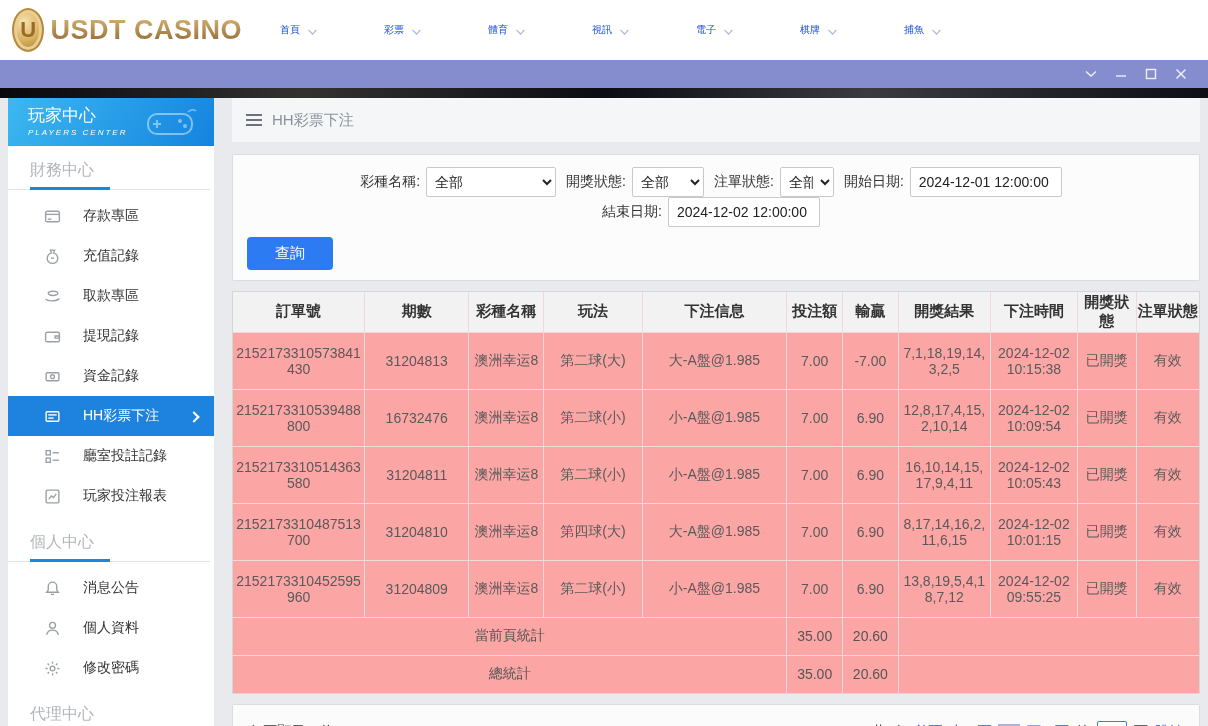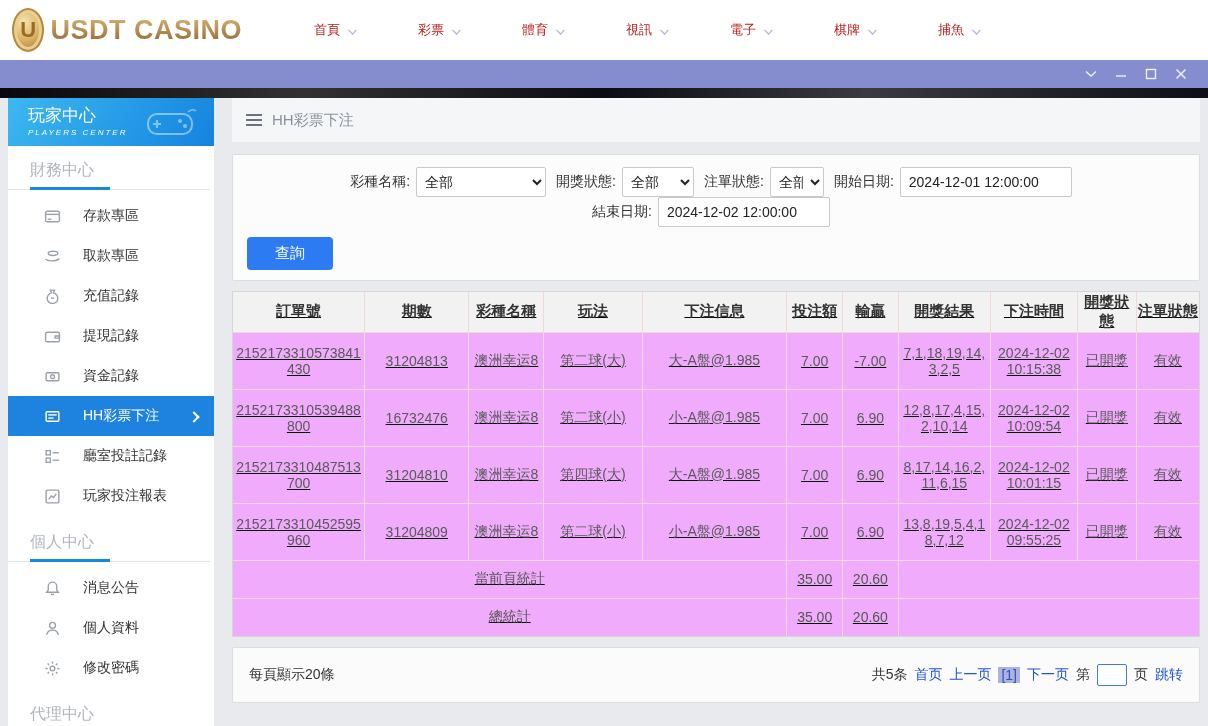--- a/index.html
+++ b/index.html
@@ -13,21 +13,21 @@
   .coin { width:44px; height:44px; border-radius:50%;
     background:radial-gradient(circle at 35% 30%, #f7e3ae, #d8b060 55%, #a87c36);
     border:2px solid #b68a42; display:flex; align-items:center; justify-content:center;
     box-shadow:inset 0 0 0 3px #e9cf92; }
   .coin span { font-weight:bold; font-size:22px; color:#9a6b24; }
   .logo-text { margin-left:6px; font-weight:800; font-size:27px; letter-spacing:.5px;
     background:linear-gradient(#dcb877,#8a622e); -webkit-background-clip:text;
     background-clip:text; color:transparent; white-space:nowrap; }
   .nav { display:flex; align-items:center; margin-left:38px; }
   .nav-item { display:flex; align-items:center; width:104px; cursor:pointer; }
-  .nav-item .lbl { font-size:13px; color:#b91c1c;margin-left:34px; }
+  .nav-item .lbl { font-size:10px; color:#1d4ed8; }
   .chev { width:10px; height:10px; margin-left:7px; position:relative; }
   .chev::before { content:""; position:absolute; left:1px; top:1px; width:7px; height:7px;
     border-right:2px solid #b6c0dc; border-bottom:2px solid #b6c0dc; transform:rotate(45deg) scale(.7); }
 
   
   .titlebar { height:28px; background:#868dcf; display:flex; align-items:center;
     justify-content:flex-end; padding-right:12px; flex:0 0 auto; }
   .winbtn { width:30px; height:22px; display:flex; align-items:center; justify-content:center;
     color:#f0f1fa; cursor:pointer; }
   .winbtn svg { stroke:#eef0fa; stroke-width:1.4; fill:none; }
@@ -72,29 +72,29 @@
 
   
   .filterbox { margin-top:12px; background:#fcfcfd; border:1px solid #ddd; border-radius:2px;
     padding:12px 14px 10px 14px; flex:0 0 auto; }
   .filter-row { display:flex; align-items:center; flex-wrap:wrap;justify-content:center; }
   .f-label { font-size:14px; color:#333; margin:0 6px 0 0; }
   .f-field { display:flex; align-items:center; margin-right:10px; }
   select,.txt { height:30px; border:1px solid #c9c9c9; border-radius:2px; background:#fff;
     font-size:14px; color:#222; font-family:inherit; }
   select { padding:0 4px; }
-  .txt { width:172px; padding:0 8px; }
+  .txt { width:152px; padding:0 8px; }
   [data-name="lottery-select"] { width:130px; }
   [data-name="draw-status-select"] { width:72px; }
   [data-name="order-status-select"] { width:54px; }
   .btn-search { margin-top:10px; background:#2d7bf2; color:#fff; border:none; border-radius:4px;
     font-size:15px; padding:7px 28px; cursor:pointer; font-family:inherit; }
 
   
-  .tablebox { margin-top:10px; border:1px solid #d6d6d6; background:#f0abfc; flex:0 0 auto;text-decoration:underline; }
+  .tablebox { margin-top:10px; border:1px solid #d6d6d6; background:#fca5a5; flex:0 0 auto; }
   table { border-collapse:collapse; table-layout:fixed; width:100%; }
   th { background:#f2f2f2; font-size:15px; color:#333; font-weight:bold; height:40px; }
   td { font-size:14px; color:#5a5a5a; text-align:center; height:57px; padding:2px 3px;
     word-break:break-all; }
   th,td { border-right:1px solid #f2d8d8; border-bottom:1px solid #f2d8d8; }
   th:last-child,td:last-child { border-right:none; }
   tr.sumrow td { height:38px; color:#555; }
   tr.sumrow:last-child td { border-bottom:none; }
   col.c0{width:130px} col.c1{width:103px} col.c2{width:74px} col.c3{width:97px}
   col.c4{width:143px} col.c5{width:55px} col.c6{width:55px} col.c7{width:91px}
@@ -202,37 +202,37 @@
             <div class="side-item" data-name="sidebar-item-deposit">
               <span class="icon" data-name="deposit-card-icon">
                 <svg width="17" height="17" viewBox="0 0 16 16">
                   <rect x="1.5" y="3" width="13" height="10" rx="1.5"></rect>
                   <line x1="1.5" y1="6" x2="14.5" y2="6"></line>
                   <line x1="3.5" y1="10.5" x2="7" y2="10.5"></line>
                 </svg>
               </span>
               <span class="lbl" data-name="sidebar-item-label">存款專區</span>
             </div>
+            <div class="side-item" data-name="sidebar-item-recharge-record">
+              <span class="icon" data-name="moneybag-icon">
+                <svg width="17" height="17" viewBox="0 0 16 16">
+                  <path d="M6 2h4l-1 2.5c2.6 1 4 3 4 5.3A4.8 4.8 0 0 1 8 14.5 4.8 4.8 0 0 1 3 9.8C3 7.5 4.4 5.5 7 4.5z"></path>
+                  <line x1="6.5" y1="9.5" x2="9.5" y2="9.5"></line>
+                </svg>
+              </span>
+              <span class="lbl" data-name="sidebar-item-label">充值記錄</span>
+            </div>
             <div class="side-item" data-name="sidebar-item-withdraw">
               <span class="icon" data-name="withdraw-hand-icon">
                 <svg width="17" height="17" viewBox="0 0 16 16">
                   <ellipse cx="8.5" cy="5" rx="4.5" ry="2"></ellipse>
                   <path d="M1.5 10.5c2 2.2 10 2.2 13-.5"></path>
                 </svg>
               </span>
               <span class="lbl" data-name="sidebar-item-label">取款專區</span>
-            </div>
-            <div class="side-item" data-name="sidebar-item-recharge-record">
-              <span class="icon" data-name="moneybag-icon">
-                <svg width="17" height="17" viewBox="0 0 16 16">
-                  <path d="M6 2h4l-1 2.5c2.6 1 4 3 4 5.3A4.8 4.8 0 0 1 8 14.5 4.8 4.8 0 0 1 3 9.8C3 7.5 4.4 5.5 7 4.5z"></path>
-                  <line x1="6.5" y1="9.5" x2="9.5" y2="9.5"></line>
-                </svg>
-              </span>
-              <span class="lbl" data-name="sidebar-item-label">充值記錄</span>
             </div>
             <div class="side-item" data-name="sidebar-item-withdrawal-record">
               <span class="icon" data-name="wallet-icon">
                 <svg width="17" height="17" viewBox="0 0 16 16">
                   <rect x="1.5" y="4" width="13" height="9" rx="1.5"></rect>
                   <path d="M10.5 7.5h4v2h-4z"></path>
                 </svg>
               </span>
               <span class="lbl" data-name="sidebar-item-label">提現記錄</span>
             </div>
@@ -401,20 +401,33 @@
                 <td data-name="table-cell">第二球(小)</td>
                 <td data-name="table-cell">小-A盤@1.985</td>
                 <td data-name="table-cell">7.00</td>
                 <td data-name="table-cell">6.90</td>
                 <td data-name="table-cell">12,8,17,4,15,2,10,14</td>
                 <td data-name="table-cell">2024-12-02 10:09:54</td>
                 <td data-name="table-cell">已開獎</td>
                 <td data-name="table-cell">有效</td>
               </tr>
               <tr data-name="table-row">
+                <td data-name="table-cell">2152173310514363580</td>
+                <td data-name="table-cell">31204811</td>
+                <td data-name="table-cell">澳洲幸运8</td>
+                <td data-name="table-cell">第二球(小)</td>
+                <td data-name="table-cell">小-A盤@1.985</td>
+                <td data-name="table-cell">7.00</td>
+                <td data-name="table-cell">6.90</td>
+                <td data-name="table-cell">16,10,14,15,17,9,4,11</td>
+                <td data-name="table-cell">2024-12-02 10:05:43</td>
+                <td data-name="table-cell">已開獎</td>
+                <td data-name="table-cell">有效</td>
+              </tr>
+              <tr data-name="table-row">
                 <td data-name="table-cell">2152173310487513700</td>
                 <td data-name="table-cell">31204810</td>
                 <td data-name="table-cell">澳洲幸运8</td>
                 <td data-name="table-cell">第四球(大)</td>
                 <td data-name="table-cell">大-A盤@1.985</td>
                 <td data-name="table-cell">7.00</td>
                 <td data-name="table-cell">6.90</td>
                 <td data-name="table-cell">8,17,14,16,2,11,6,15</td>
                 <td data-name="table-cell">2024-12-02 10:01:15</td>
                 <td data-name="table-cell">已開獎</td>

